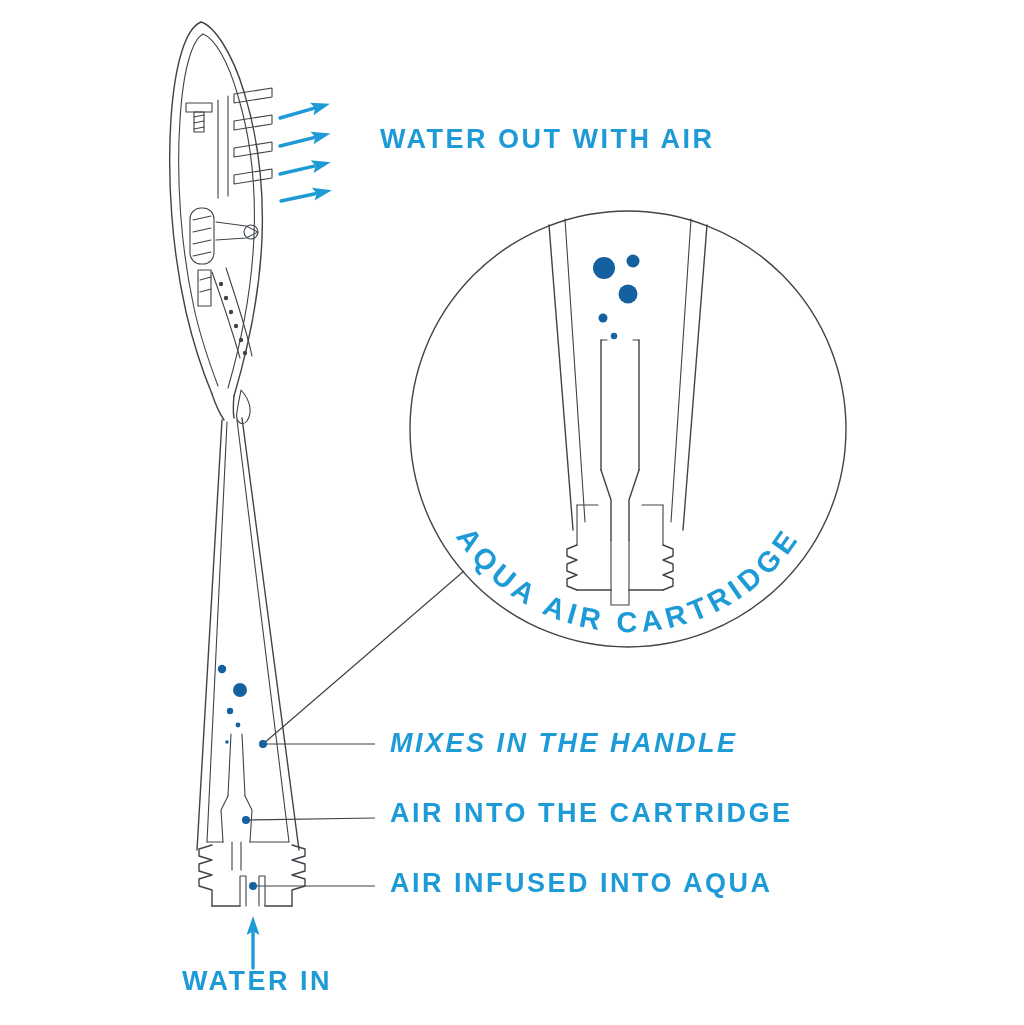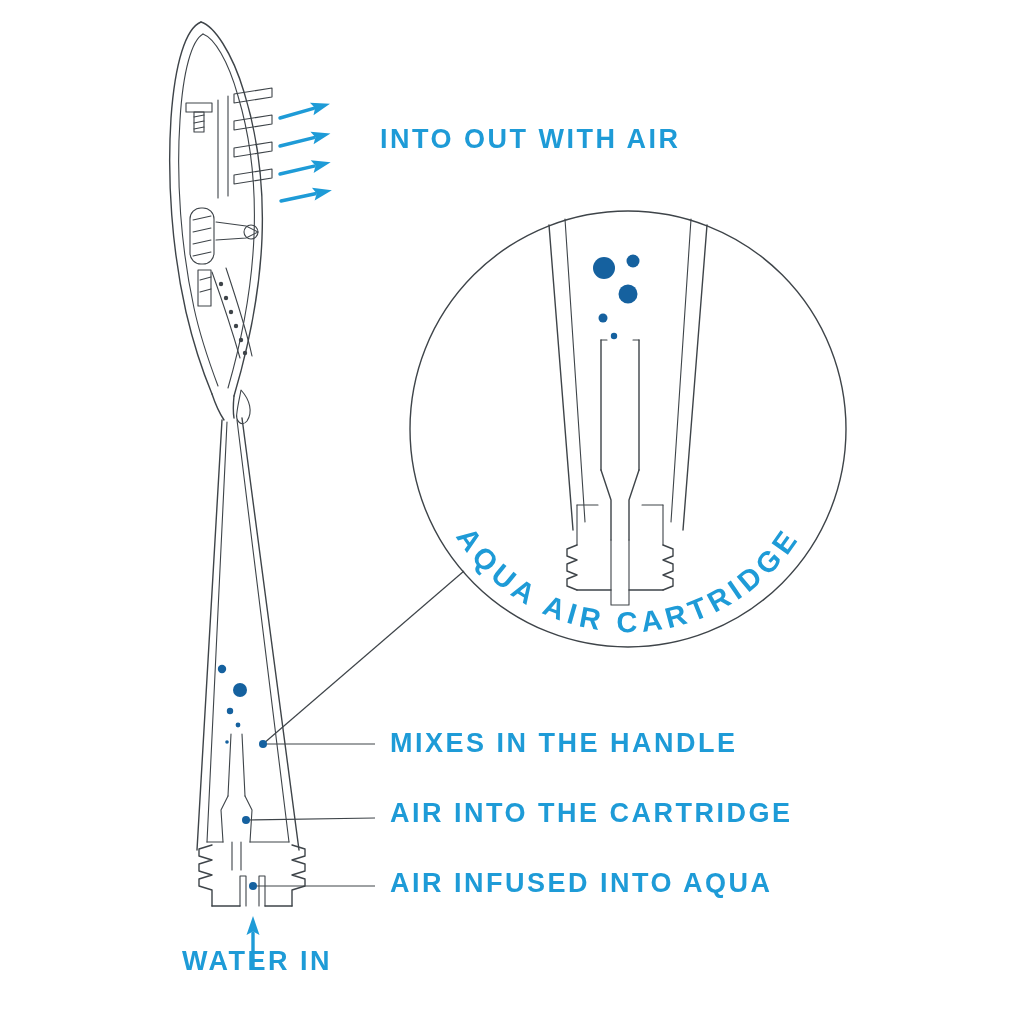--- a/index.html
+++ b/index.html
@@ -182,22 +182,22 @@
 
     <g>
       <use href="#arrow" transform="translate(280,118) rotate(-16)"></use>
       <use href="#arrow" transform="translate(280,146) rotate(-14)"></use>
       <use href="#arrow" transform="translate(280,174) rotate(-13)"></use>
       <use href="#arrow" transform="translate(281,201) rotate(-12)"></use>
     </g>
     <use href="#arrow" transform="translate(253,968) rotate(-90)"></use>
   </svg>
 
-  <div class="label" style="left:380px; top:126px;">INTO OUT WITH AIR</div>
-
-  <div class="label" style="left:390px; top:730px;">MIXES IN THE HANDLE</div>
+  <div class="label" style="left:380px; top:126px;">WATER OUT WITH AIR</div>
+
+  <div class="label" style="left:390px; top:730px;font-style:italic;">MIXES IN THE HANDLE</div>
 
   <div class="label" style="left:390px; top:800px;">AIR INTO THE CARTRIDGE</div>
 
   <div class="label" style="left:390px; top:870px;">AIR INFUSED INTO AQUA</div>
 
-  <div class="label" style="left:182px; top:948px;">WATER IN</div>
+  <div class="label" style="left:182px; top:968px;">WATER IN</div>
 </div>
 
 </body></html>

